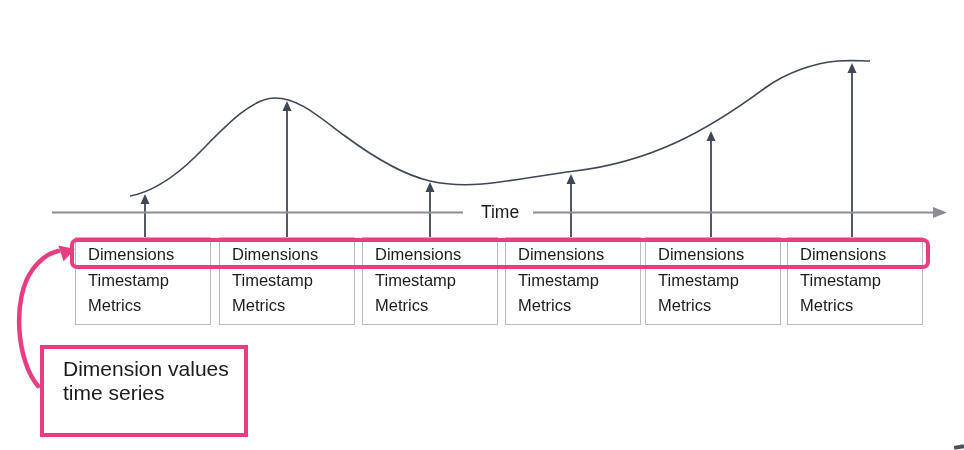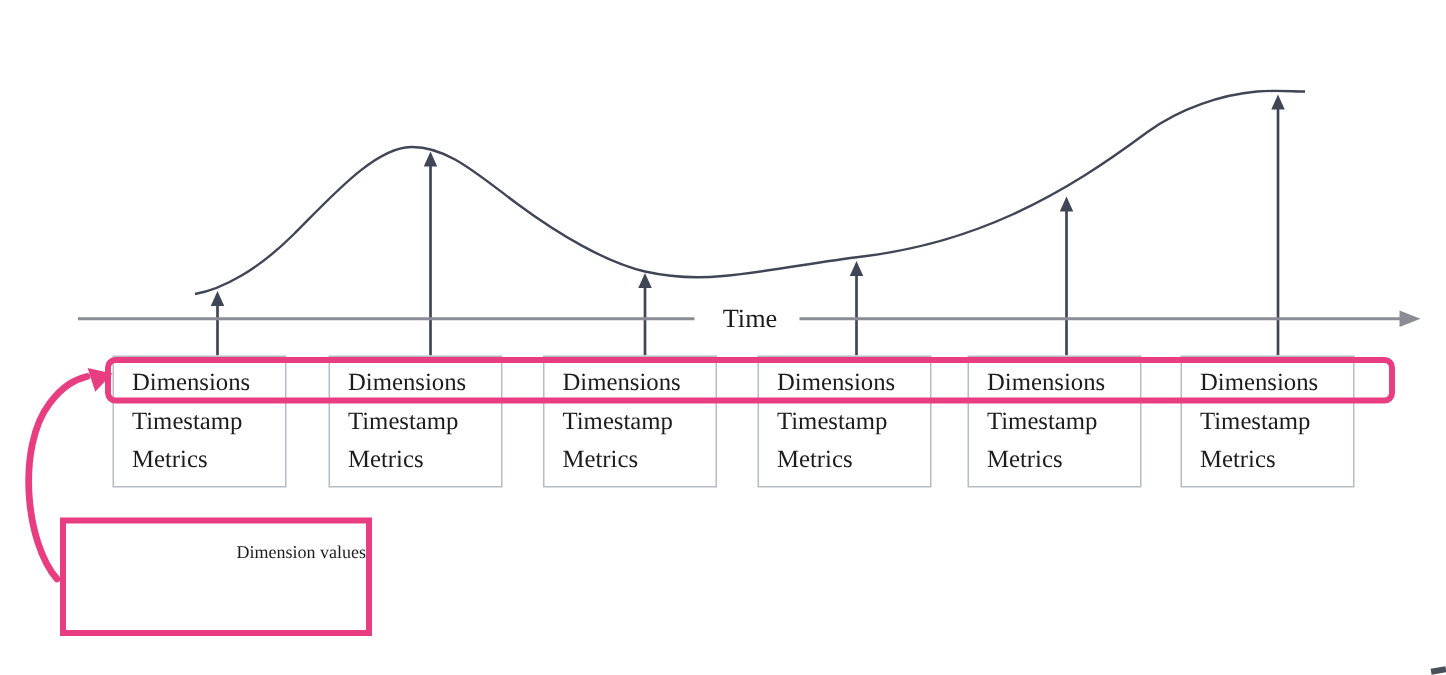--- a/index.html
+++ b/index.html
@@ -1,55 +1,54 @@
 <!DOCTYPE html>
 <html style="--pink: #e93d82; --ink: #3f4656; --axis: #8a8d96; --border: #b6bcc4; --text: #1c1c1c;"><head>
 <meta charset="utf-8">
 <style>
   html,body{margin:0;padding:0;background:#fff;}
   .stage{
     position:relative;width:964px;height:450px;background:#fff;
-    font-family:Liberation Serif, serif;overflow:hidden;
+    font-family:Liberation Sans, sans-serif;overflow:hidden;
     color:var(--text,#1c1c1c);
   }
   svg.base{position:absolute;left:0;top:0;z-index:1;}
   svg.overlay{position:absolute;left:0;top:0;z-index:5;pointer-events:none;}
 
   .curve{stroke:var(--ink,#3f4656);stroke-width:1.6;fill:none;}
   .varrow{stroke:var(--ink,#3f4656);stroke-width:1.8;}
   .vhead{fill:var(--ink,#3f4656);}
   .axisline{stroke:var(--axis,#8a8d96);stroke-width:2;}
   .axishead{fill:var(--axis,#8a8d96);}
   .parrow{stroke:var(--pink,#e93d82);stroke-width:4.5;fill:none;stroke-linecap:round;}
   .phead{fill:var(--pink,#e93d82);}
 
   .time-label{
     position:absolute;left:472px;top:202px;width:56px;text-align:center;
     font-size:17.5px;z-index:2;background:#fff;
   }
   .record-box{
-    position:absolute;top:237px;width:116px;height:88px;background:#fff;
+    position:absolute;top:237px;width:136px;height:88px;background:#fff;
     border:1.6px solid var(--border,#b6bcc4);box-sizing:border-box;
     padding:4px 0 0 12px;font-size:16.5px;line-height:25.5px;z-index:2;
     white-space:nowrap;
   }
   .rb1{left:75px;}.rb2{left:219px;}.rb3{left:362px;}
   .rb4{left:505px;}.rb5{left:645px;}.rb6{left:787px;}
 
   .band{
     position:absolute;left:70px;top:238px;width:860px;height:31px;
     border:4px solid var(--pink,#e93d82);border-radius:7px;
     box-sizing:border-box;z-index:3;background:transparent;
   }
   .callout{
-    position:absolute;left:40px;top:345px;width:208px;height:79px;background:#fff;
+    position:absolute;left:40px;top:345px;width:208px;height:92px;background:#fff;
     border:4px solid var(--pink,#e93d82);box-sizing:border-box;
-    padding:8px 0 0 19px;font-size:12px;line-height:23.5px;z-index:2;
+    padding:8px 0 0 19px;font-size:21px;line-height:23.5px;z-index:2;
     white-space:nowrap;
-    text-align:right;
   }
   .artifact{
     position:absolute;left:954px;top:445px;width:10px;height:4px;
     background:#4a4f5c;transform:rotate(-10deg);z-index:4;
   }
 </style>
 </head>
 <body>
 
 <div class="stage">
@@ -124,20 +123,21 @@
   <div class="record-box rb6">
     <div>Dimensions</div>
     <div>Timestamp</div>
     <div>Metrics</div>
   </div>
 
   <div class="band"></div>
 
   <div class="callout">
     <div>Dimension values</div>
+    <div>time series</div>
   </div>
 
   <svg class="overlay" width="964" height="450" viewBox="0 0 964 450">
     <path class="parrow" d="M38,386 C17,362 11,298 33,269 C42,257 50,253 58,251"></path>
     <polygon class="phead" points="75,249 63.5,261.2 58.4,245.4"></polygon>
   </svg>
 
   <div class="artifact"></div>
 </div>
 

